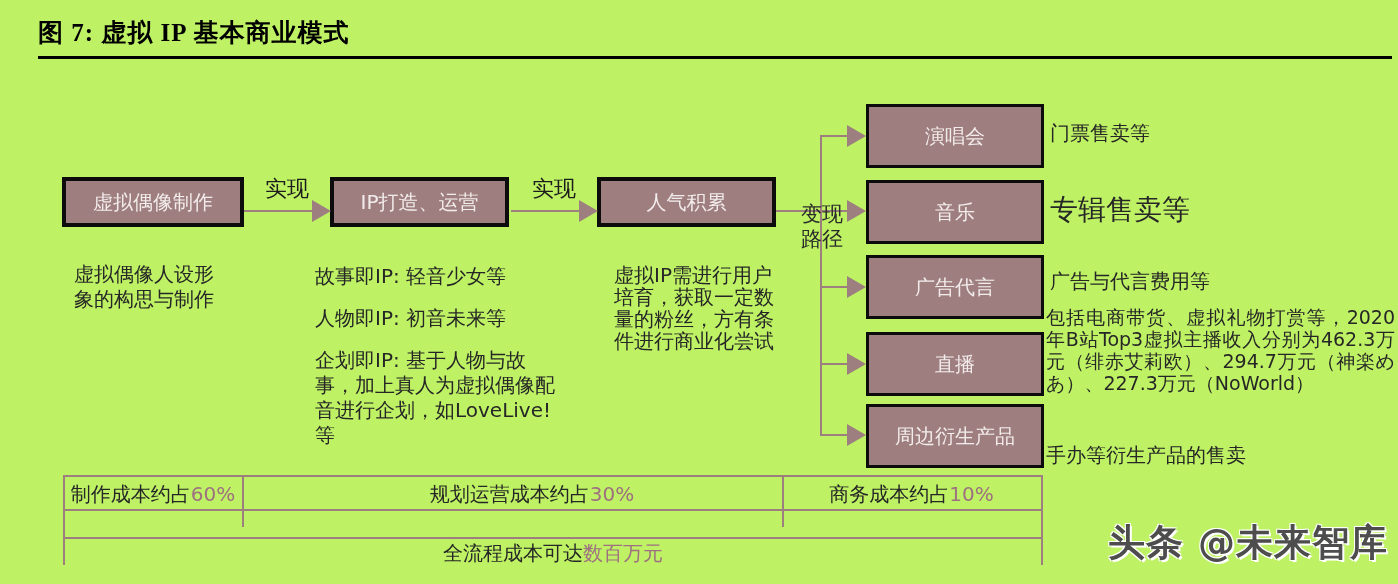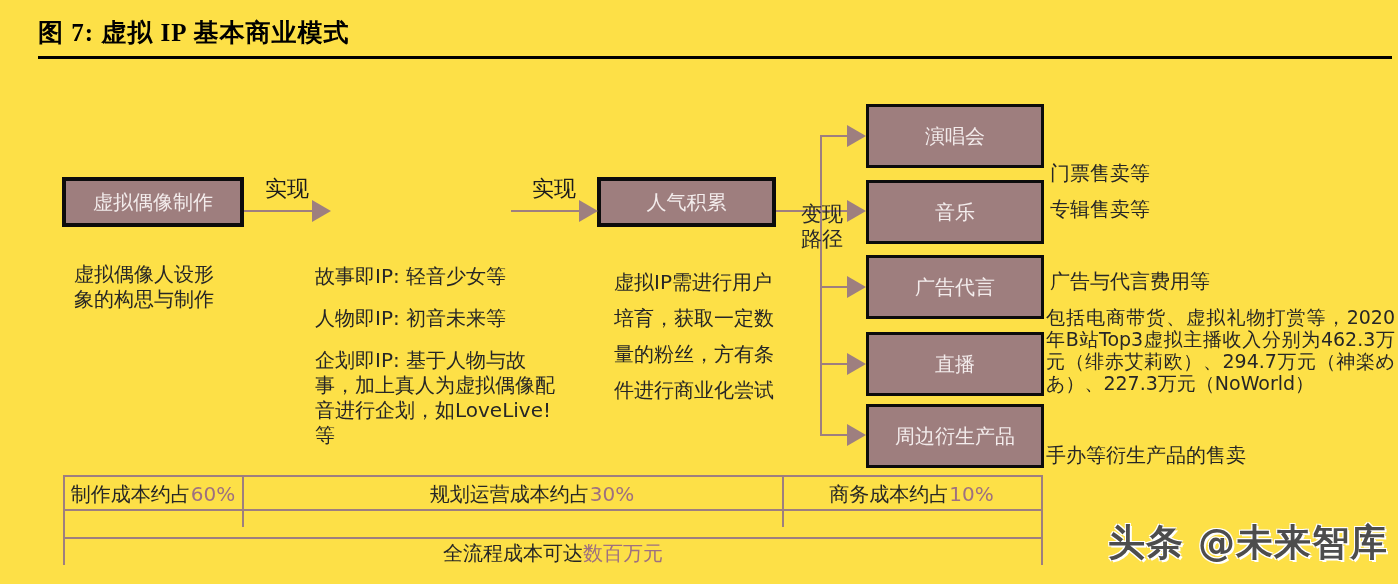--- a/index.html
+++ b/index.html
@@ -1,17 +1,17 @@
 <!DOCTYPE html>
 <html><head>
 <meta charset="utf-8">
 <style>
   html,body{margin:0;padding:0;background:#ffffff;}
   #canvas{
-    position:relative;width:1398px;height:584px;background:#fde047;overflow:hidden;
+    position:relative;width:1398px;height:584px;background:#bef264;overflow:hidden;
     font-family:"DejaVu Sans","Liberation Sans",sans-serif;color:#1c1c1c;
   }
   
   .fig-title{
     position:absolute;left:38px;top:16px;font-family:"Liberation Serif","DejaVu Serif",serif;
     font-weight:bold;font-size:25px;letter-spacing:1px;color:#000;
   }
   .title-rule{position:absolute;left:38px;top:56px;width:1354px;height:3px;background:#000;}
 
   
@@ -41,24 +41,24 @@
   .branch-label{
     position:absolute;left:792px;top:202px;width:60px;text-align:center;
     font-size:21px;line-height:25px;color:#2a2a2a;z-index:5;
   }
 
   
   .desc{position:absolute;font-size:20px;line-height:25px;color:#262626;}
   #desc-stage0{left:74px;top:262px;width:154px;}
   #desc-stage1{left:315px;top:264px;width:247px;}
   #desc-stage1 .para{margin:0 0 17px 0;}
-  #desc-stage2{left:614px;top:264px;width:164px;line-height:36px;}
+  #desc-stage2{left:614px;top:264px;width:164px;line-height:22px;}
   .chan-desc{left:1050px;}
-  #desc-ch0{position:absolute;top:121px;font-size:20px;margin-top:40px;}
-  #desc-ch1{position:absolute;top:197px;font-size:20px;}
+  #desc-ch0{position:absolute;top:121px;font-size:20px;}
+  #desc-ch1{position:absolute;top:197px;font-size:28px;}
   #desc-ch2{position:absolute;top:269px;font-size:20px;text-align:center;}
   #desc-ch3{position:absolute;left:1046px;top:306px;width:349px;font-size:19px;line-height:22px;text-align:justify;}
   #desc-ch4{position:absolute;left:1046px;top:443px;font-size:20px;}
 
   
   .cost-label{position:absolute;top:481px;font-size:20px;text-align:center;color:#262626;}
   .accent{color:#9e7080;}
   .total-label{position:absolute;left:63px;top:540px;width:980px;text-align:center;font-size:20px;color:#262626;}
 
   
@@ -71,20 +71,23 @@
 </head>
 <body>
 
 <div id="canvas">
 
   <div class="fig-title">图 7: 虚拟 IP 基本商业模式</div>
   <div class="title-rule"></div>
 
   <div class="fbox box-stage" id="box-stage0">
     <span>虚拟偶像制作</span>
+  </div>
+  <div class="fbox box-stage" id="box-stage1">
+    <span>IP打造、运营</span>
   </div>
   <div class="fbox box-stage" id="box-stage2">
     <span>人气积累</span>
   </div>
 
   <div class="hline" style="left:244px;top:210px;width:70px;"></div>
   <div class="ah" style="left:312px;top:200px;"></div>
   <div class="arrow-label" style="left:243px;width:88px;">实现</div>
 
   <div class="hline" style="left:511px;top:210px;width:70px;"></div>

